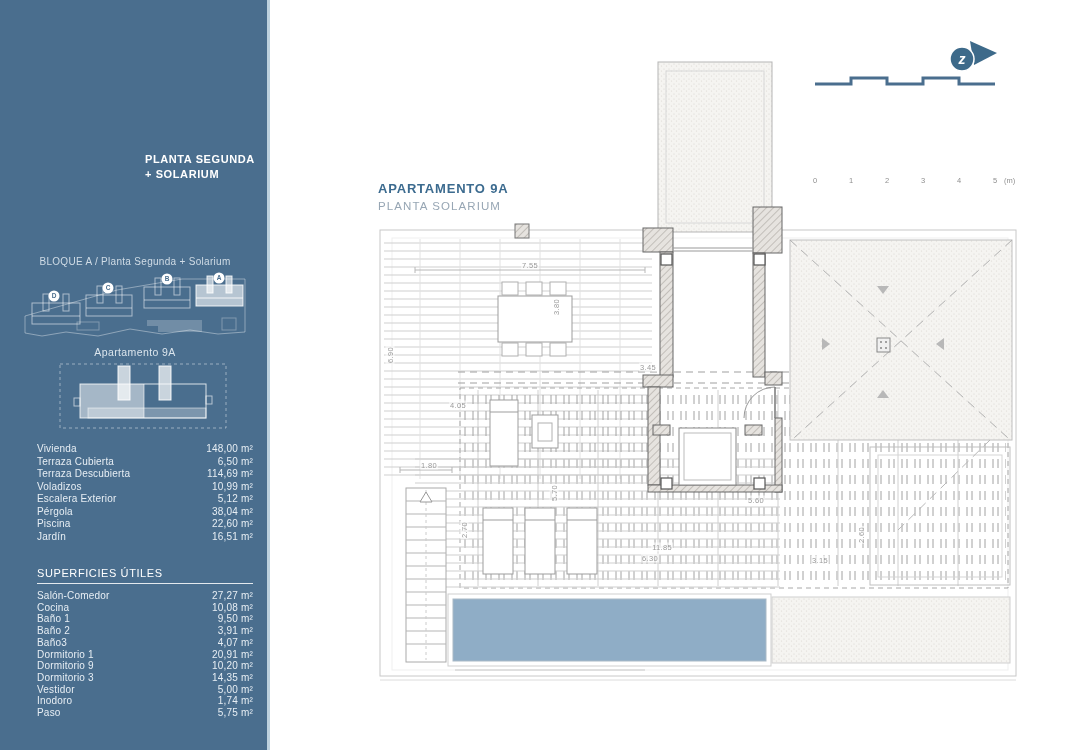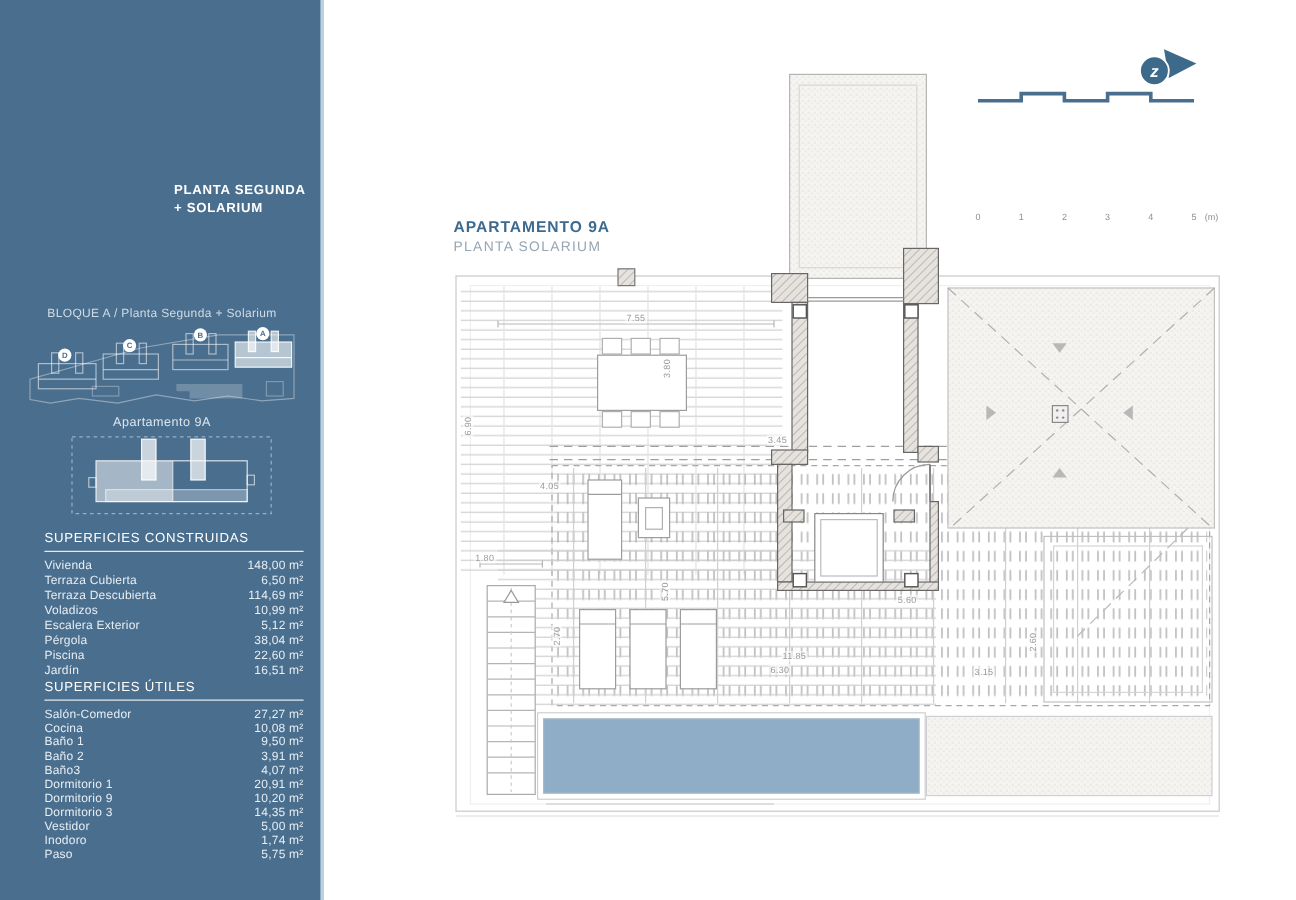--- a/index.html
+++ b/index.html
@@ -114,21 +114,20 @@
     <rect x="22" y="24" width="126" height="34" fill="none" stroke="rgba(255,255,255,0.8)"></rect>
     <rect x="30" y="48" width="118" height="10" fill="rgba(255,255,255,0.28)" stroke="rgba(255,255,255,0.5)"></rect>
     <line x1="86" y1="24" x2="86" y2="58" stroke="rgba(255,255,255,0.6)"></line>
     <rect x="60" y="6" width="12" height="34" fill="rgba(255,255,255,0.7)" stroke="rgba(255,255,255,0.9)"></rect>
     <rect x="101" y="6" width="12" height="34" fill="rgba(255,255,255,0.7)" stroke="rgba(255,255,255,0.9)"></rect>
     <rect x="16" y="38" width="6" height="8" fill="none" stroke="rgba(255,255,255,0.6)"></rect>
     <rect x="148" y="36" width="6" height="8" fill="none" stroke="rgba(255,255,255,0.6)"></rect>
   </svg>
 
   <div class="sb-table t-built">
-    <div class="tbl-title">SUPERFICIES CONSTRUIDAS</div>
     <div>
 
         <div class="tbl-row">
           <span>Vivienda</span>
           <span>148,00 m²</span>
         </div>
 
         <div class="tbl-row">
           <span>Terraza Cubierta</span>
           <span>6,50 m²</span>
@@ -434,21 +433,21 @@
     <line x1="37" y1="209" x2="37" y2="215"></line>
         <line x1="267" y1="209" x2="267" y2="215"></line>
   </g>
 </svg>
 <div class="dim-layer">
       <span class="dim" style="left: 152px; top: 207px;">7.55</span>
       <span class="dim v" style="left: 178px; top: 249px;">3.80</span>
       <span class="dim v" style="left: 12px; top: 297px;">6.90</span>
       <span class="dim" style="left: 270px; top: 309px;">3.45</span>
       <span class="dim" style="left: 80px; top: 347px;">4.05</span>
-      <span class="dim" style="left: 26px; top: 407px;">1.80</span>
+      <span class="dim" style="left: 51px; top: 407px;">1.80</span>
       <span class="dim v" style="left: 86px; top: 472px;">2.70</span>
       <span class="dim v" style="left: 176px; top: 435px;">5.70</span>
       <span class="dim" style="left: 378px; top: 442px;">5.60</span>
       <span class="dim" style="left: 284px; top: 489px;">11.85</span>
       <span class="dim" style="left: 272px; top: 500px;">6.30</span>
       <span class="dim v" style="left: 483px; top: 477px;">2.60</span>
       <span class="dim" style="left: 442px; top: 502px;">3.15</span>
     </div>
 </div>
 

